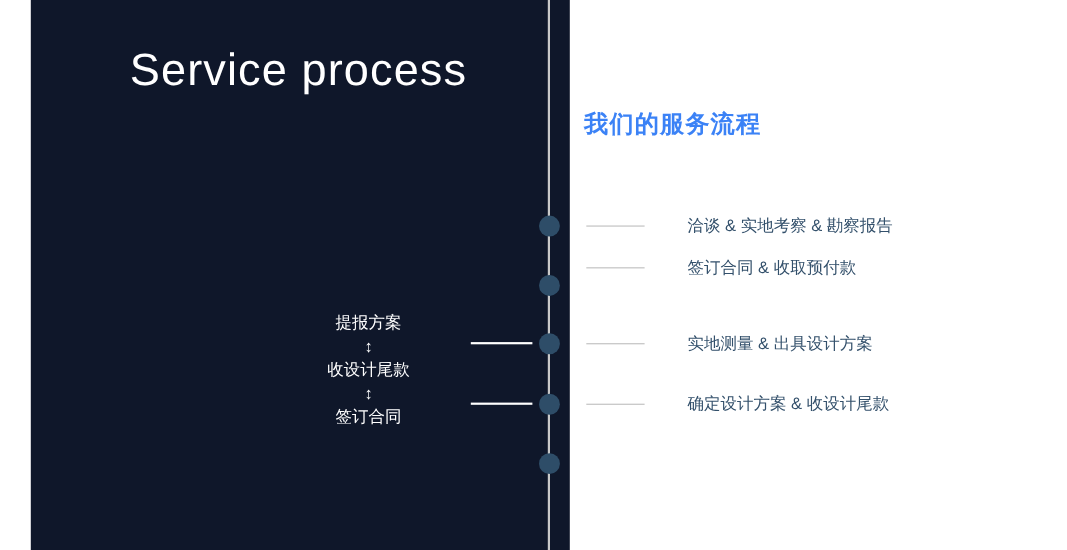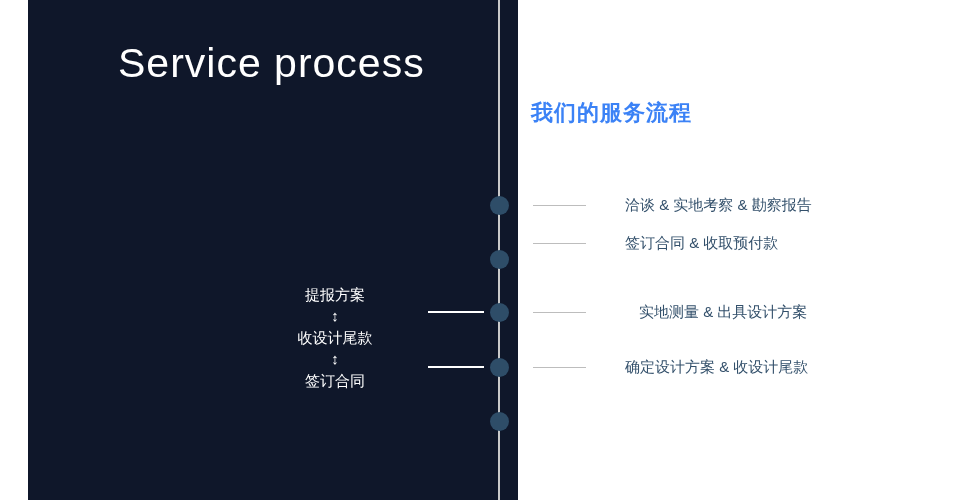--- a/index.html
+++ b/index.html
@@ -40,20 +40,21 @@
     top: 284px;
     width: 110px;
     display: flex;
     flex-direction: column;
     align-items: center;
     gap: 2px;
     color: #ffffff;
     font-size: 15px;
     line-height: 21px;
     text-align: center;
+    font-family: Liberation Serif, serif;
   }
   .steps-column .arrow {
     font-size: 15px;
     line-height: 18px;
     color: #ffffff;
   }
 
   
   .white-line {
     position: absolute;
@@ -103,21 +104,21 @@
 
   .flow-row {
     position: absolute;
     left: 533px;
     height: 22px;
     display: flex;
     align-items: center;
   }
   .flow-row.r1 { top: 194px; }
   .flow-row.r2 { top: 232px; }
-  .flow-row.r3 { top: 301px; gap: 14px; }
+  .flow-row.r3 { top: 301px; }
   .flow-row.r4 { top: 356px; }
   .flow-row.r5 { top: 410px; }
 
   .gray-line {
     width: 53px;
     height: 1px;
     background: #bdbdbd;
     flex: none;
   }
   .flow-text {

